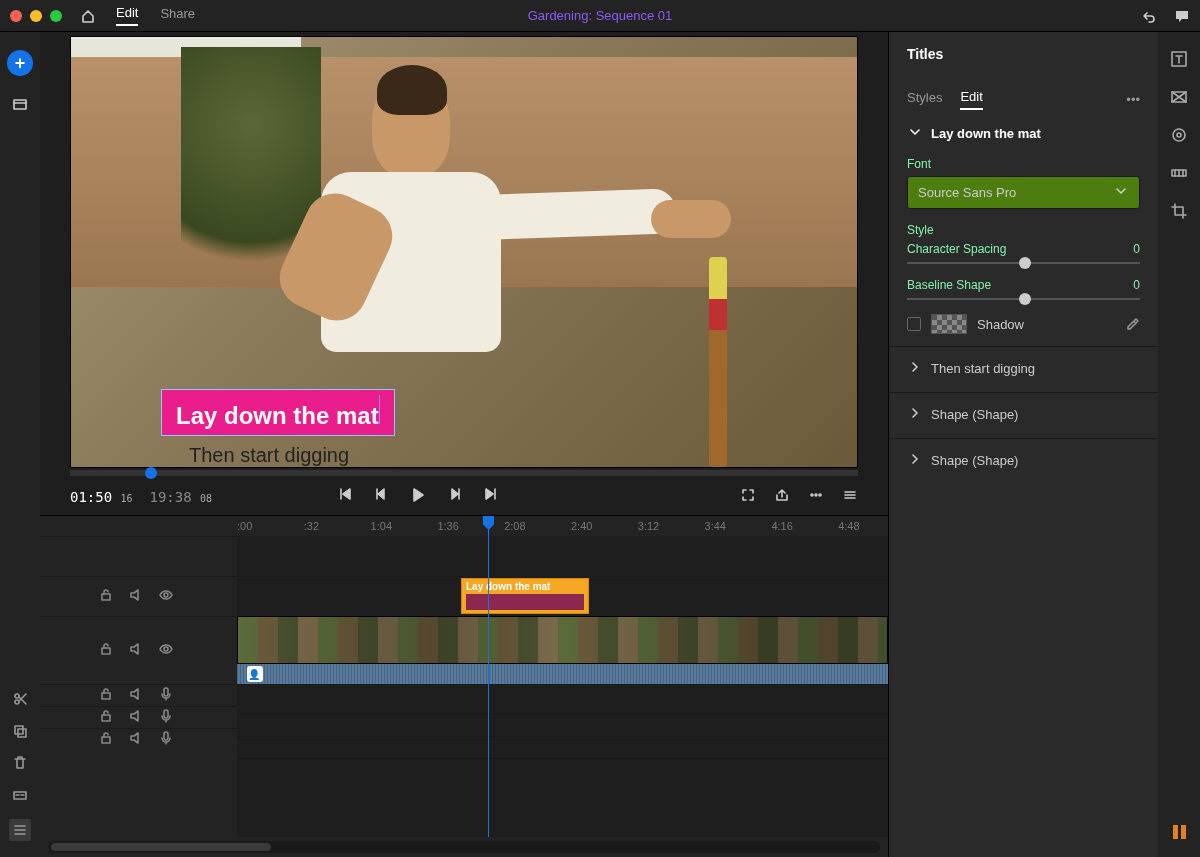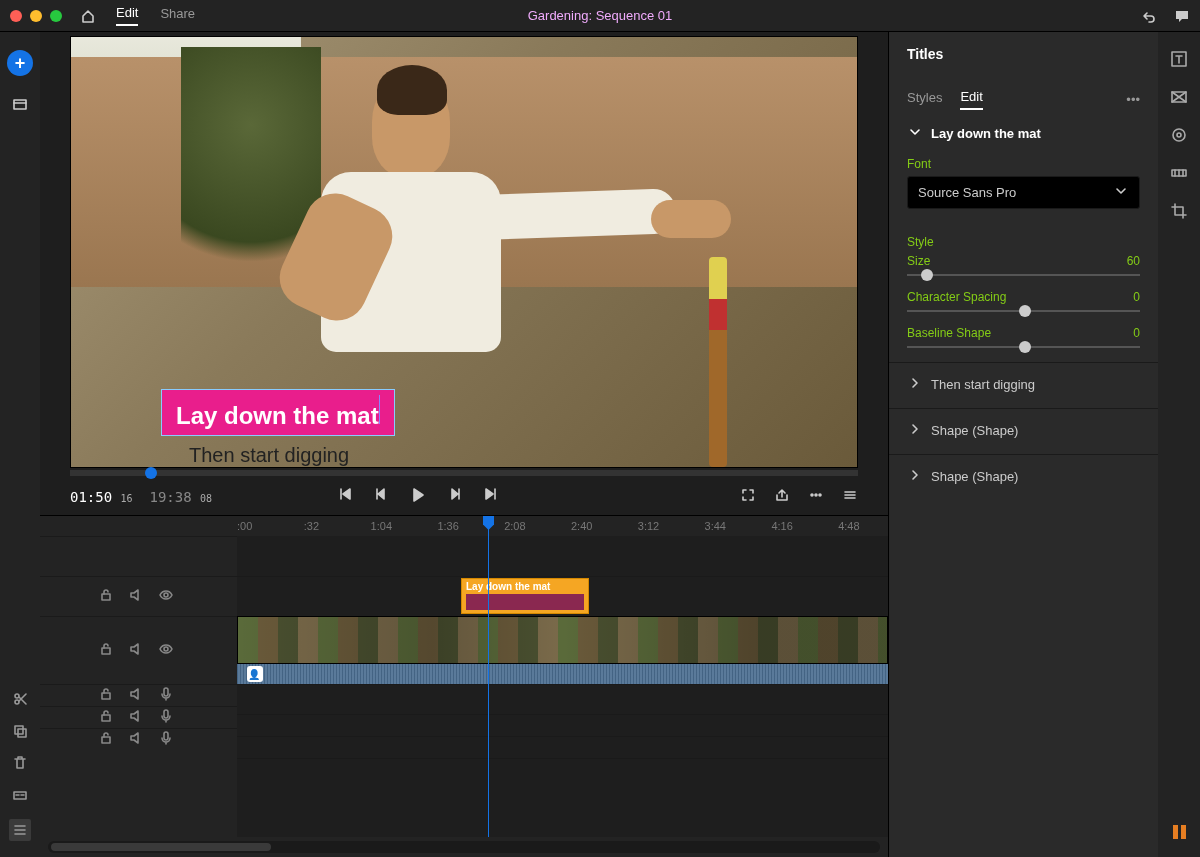--- a/index.html
+++ b/index.html
@@ -17,21 +17,21 @@
   display: flex; align-items: center;
   padding: 0 10px;
   border-bottom: 1px solid #000;
 }
 .traffic-lights { display:flex; gap:8px; margin-right:18px; }
 .tlight { width:12px; height:12px; border-radius:50%; }
 .red{background:#ff5f56}.yellow{background:#ffbd2e}.green{background:#27c93f}
 .topbar .home-icon { margin-right: 20px; color:#ccc; }
 .topbar .tab { color:#999; margin-right:22px; padding-bottom:4px; cursor:pointer; }
 .topbar .tab.active { color:#fff; border-bottom:2px solid #fff; }
-.topbar .title { position:absolute; left:50%; transform:translateX(-50%); color:#f0abfc; font-size:13px; }
+.topbar .title { position:absolute; left:50%; transform:translateX(-50%); color:#8b5cf6; font-size:13px; }
 .topbar .right-icons { margin-left:auto; display:flex; gap:18px; color:#ccc; }
 
 
 .main { display:flex; height: calc(100% - 32px); }
 .left-rail { width:40px; background:#232323; display:flex; flex-direction:column; align-items:center; padding-top:18px; gap:20px; }
 .left-rail .add-btn { width:26px; height:26px; border-radius:50%; background:#1473e6; color:#fff; display:flex; align-items:center; justify-content:center; font-size:18px; font-weight:bold; }
 .left-rail .bottom-icons { margin-top:auto; display:flex; flex-direction:column; gap:16px; padding-bottom:16px; color:#999; align-items:center; }
 .left-rail svg, .topbar svg, .right-rail svg { display:block; }
 
 .center { flex:1; display:flex; flex-direction:column; background:#1e1e1e; min-width:0; }
@@ -95,22 +95,22 @@
 
 
 .right-panel { width:270px; background:#2a2a2a; border-left:1px solid #000; padding:14px 18px; overflow-y:auto; }
 .panel-title { color:#fff; font-size:14px; margin-bottom:27px; font-weight:600; }
 .panel-tabs { display:flex; gap:18px; margin-bottom:14px; align-items:center;}
 .panel-tabs .ptab { color:#999; padding-bottom:4px; cursor:pointer; font-size:13px;}
 .panel-tabs .ptab.active { color:#fff; border-bottom:2px solid #fff; }
 .panel-tabs .dots { margin-left:auto; color:#999; }
 .section-head { display:flex; align-items:center; gap:8px; color:#fff; margin:12px 0 14px 0; cursor:pointer; font-weight:600; }
 .section-head.collapsed { color:#ccc; font-weight:400; }
-.field-label { color:#84cc16; font-size:12px; margin-bottom:5px; display:flex; justify-content:space-between;}
-.select { background:#000000; border:1px solid #1a1a1a; border-radius:3px; padding:6px 10px; color:#ccc; display:flex; justify-content:space-between; align-items:center; margin-bottom:26px; cursor:pointer;}
+.field-label { color:#86efac; font-size:12px; margin-bottom:5px; display:flex; justify-content:space-between;}
+.select { background:#4d7c0f; border:1px solid #1a1a1a; border-radius:3px; padding:6px 10px; color:#ccc; display:flex; justify-content:space-between; align-items:center; margin-bottom:14px; cursor:pointer;}
 .slider-row { margin-bottom:14px; }
 .slider-track { height:2px; background:#555; position:relative; margin-top:6px;}
 .slider-thumb { position:absolute; top:-5px; width:12px; height:12px; background:#ccc; border-radius:50%; }
 .check-row { display:flex; align-items:center; gap:10px; margin-bottom:10px; }
 .checkbox { width:14px; height:14px; border:1px solid #666; border-radius:2px; display:flex; align-items:center; justify-content:center;}
 .checkbox.checked { background:#1473e6; border-color:#1473e6; }
 .checkbox.checked::after{content:"✓";color:#fff;font-size:10px;}
 .swatch { width:36px; height:20px; background:#fff; border:1px solid #555; }
 .swatch.checker { background:repeating-conic-gradient(#888 0 25%,#555 0 50%) 0 0/10px 10px; }
 .check-row .lbl { flex:1; color:#ccc; }
@@ -386,46 +386,45 @@
       <span>Source Sans Pro</span>
       <span><svg class="ico">
             <path d="M4 6l4 4 4-4"></path>
           </svg></span>
     </div>
 
     <div class="field-label">Style</div>
 
     <div class="slider-row">
       <div class="field-label">
-          <span>Size</span>
-          <span>60</span>
-        </div>
-      <div class="slider-track">
-          <div class="slider-thumb" style="left:6%"></div>
-        </div>
-    </div>
-    <div class="slider-row">
-      <div class="field-label">
           <span>Character Spacing</span>
           <span>0</span>
         </div>
       <div class="slider-track">
           <div class="slider-thumb" style="left:48%"></div>
         </div>
     </div>
     <div class="slider-row">
       <div class="field-label">
           <span>Baseline Shape</span>
           <span>0</span>
         </div>
       <div class="slider-track">
           <div class="slider-thumb" style="left:48%"></div>
         </div>
     </div>
 
+    <div class="check-row">
+      <div class="checkbox"></div>
+      <div class="swatch checker"></div>
+      <span class="lbl">Shadow</span>
+      <span class="eyedrop"><svg class="ico">
+            <path d="M12 4l-8 8v2h2l8-8zM10 6l2 2"></path>
+          </svg></span>
+    </div>
 
     <div class="divider"></div>
     <div class="section-head collapsed">
       <span><svg class="ico">
             <path d="M6 4l4 4-4 4"></path>
           </svg></span>
       <span>Then start digging</span>
     </div>
     <div class="divider"></div>
     <div class="section-head collapsed">

